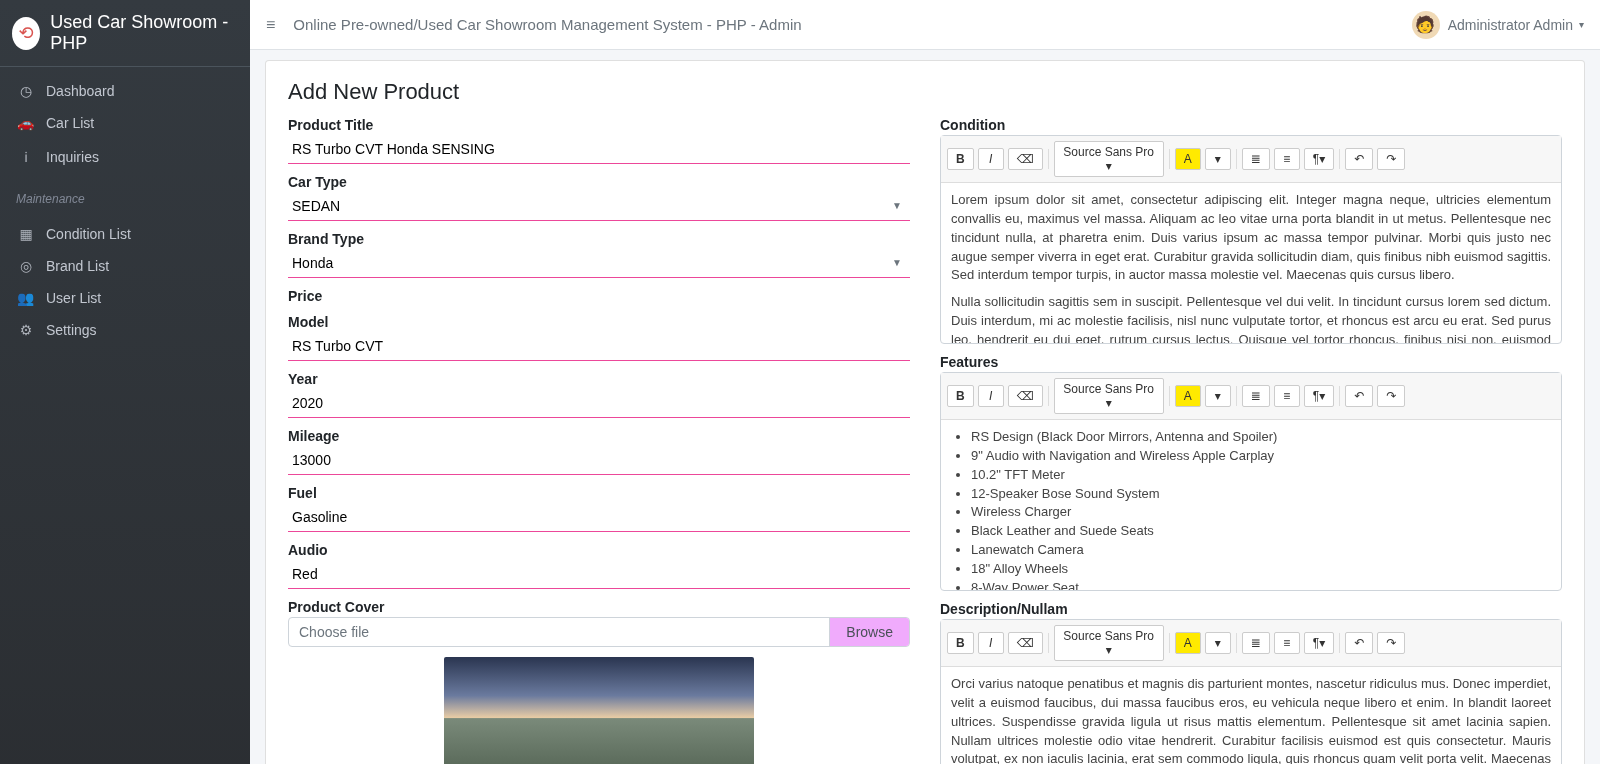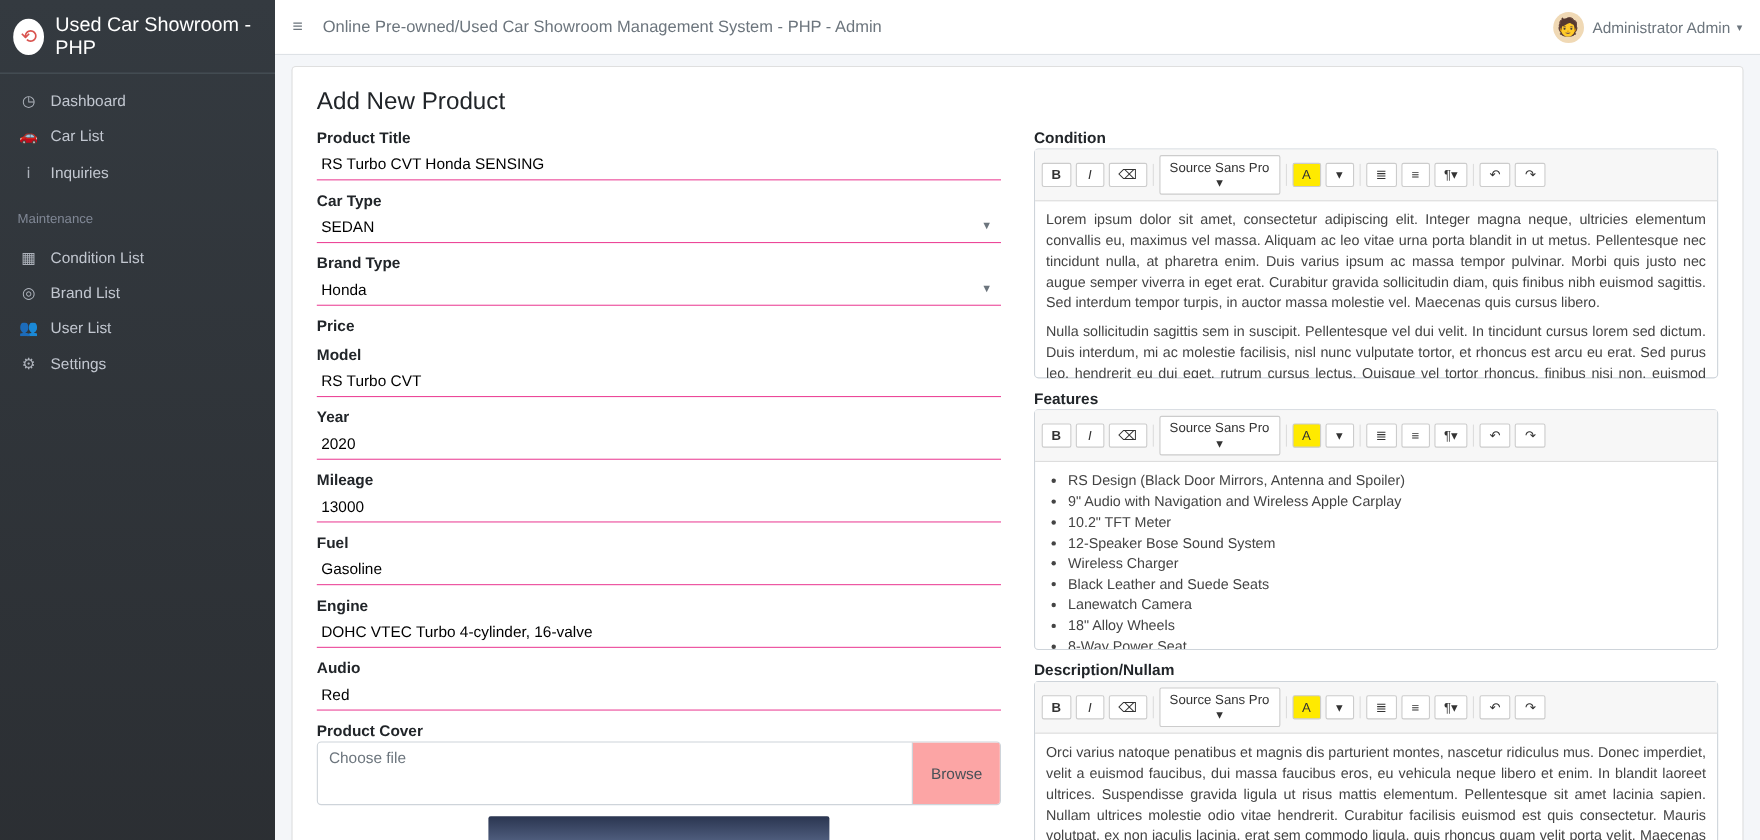--- a/index.html
+++ b/index.html
@@ -5,21 +5,21 @@
   * { box-sizing: border-box; margin: 0; padding: 0; }
   body { font-family: "Source Sans Pro", "Helvetica Neue", Arial, sans-serif; font-size: 14px; color: #333; background: #f4f6f9; }
   .wrapper { display: flex; min-height: 100vh; }
   
   .sidebar { width: 250px; background: linear-gradient(180deg, #343a40 0%, #2a2d31 100%); color: #c2c7d0; flex-shrink: 0; }
   .brand { display: flex; align-items: center; padding: 12px 12px; border-bottom: 1px solid #4b545c; color: #fff; }
   .brand-logo { width: 33px; height: 33px; border-radius: 50%; background: #fff; color: #d9534f; display:flex;align-items:center;justify-content:center;margin-right:10px;font-size:18px;}
   .brand-text { font-size: 18px; font-weight: 300; }
   .nav { list-style: none; padding: 8px 0; }
   .nav li { padding: 8px 16px; display: flex; align-items: center; cursor: pointer; color: #c2c7d0; }
-  .nav-header { padding: 10px 16px 4px; font-size: 12px; color: #818896; text-transform: none; }
+  .nav-header { padding: 10px 16px 4px; font-size: 12px; color: #818896; text-transform: none; font-style: italic; }
   .nav-icon { width: 20px; margin-right: 10px; text-align:center; font-size:14px; opacity:.85;}
   
   .main { flex: 1; display: flex; flex-direction: column; min-width:0;}
   .topbar { background: #fff; border-bottom: 1px solid #dee2e6; display: flex; align-items: center; padding: 8px 16px; height:50px;}
   .topbar .bars { font-size: 16px; margin-right: 18px; color:#6c757d; cursor:pointer;}
   .topbar .title { color: #6c757d; font-size: 15px; }
   .topbar .spacer { flex: 1; }
   .topbar .user { display:flex;align-items:center;color:#6c757d;cursor:pointer;}
   .topbar .avatar { width:28px;height:28px;border-radius:50%;background:#f0d9b5;margin-right:8px;display:flex;align-items:center;justify-content:center;font-size:16px;}
   .topbar .caret{margin-left:6px;font-size:10px;}
@@ -34,21 +34,21 @@
   .label { font-weight: 700; font-size: 14px; color: #212529; margin-bottom: 2px; display:block;}
   .input, .select {
     width: 100%; border: none; border-bottom: 1px solid #ec4899; padding: 6px 4px; font-size: 14px; background: transparent;
   }
   .input.right { text-align: right; }
   .select { appearance:none; position:relative;}
   .select-wrap{position:relative;}
   .select-wrap::after{content:"▼";position:absolute;right:8px;top:8px;font-size:10px;color:#6c757d;pointer-events:none;}
   .file-row { display:flex; border:1px solid #ced4da; border-radius:4px; overflow:hidden;}
   .file-label { flex:1; padding:6px 10px; color:#6c757d; font-size:14px;}
-  .file-btn { background:#fca5a5; border-left:1px solid #ced4da; padding:20px 16px; font-size:14px; cursor:pointer; color:#495057;}
+  .file-btn { background:#f0abfc; border-left:1px solid #ced4da; padding:6px 16px; font-size:14px; cursor:pointer; color:#495057;}
   .img-preview { display:flex; justify-content:center; margin-top:10px; }
   .img-preview .car {
     width: 310px; height: 110px; border-radius:2px; position:relative; overflow:hidden;
     background: linear-gradient(180deg,#2a3550 0%, #6a7a9e 35%, #e7cba5 55%, #7a8a7a 56%, #5a6a5a 100%);
   }
   
   .editor { border:1px solid #ced4da; border-radius:4px; margin-bottom:10px; background:#fff;}
   .toolbar { display:flex; align-items:center; background:#f7f7f7; border-bottom:1px solid #ddd; padding:3px 4px; flex-wrap:wrap;}
   .tbtn { border:1px solid #ccc; background:#fff; padding:3px 8px; margin:2px; font-size:12px; cursor:pointer; border-radius:2px; min-width:26px; text-align:center;}
   .tbtn.font { min-width:110px; text-align:left; display:flex; justify-content:space-between; align-items:center;flex-direction:column;}
@@ -151,24 +151,20 @@
               </div>
               <div class="form-group">
                 <span class="label">Mileage</span>
                 <input class="input" value="13000" style="">
               </div>
               <div class="form-group">
                 <span class="label">Fuel</span>
                 <input class="input" value="Gasoline" style="">
               </div>
               <div class="form-group">
-                <span class="label">Engine</span>
-                <input class="input" value="DOHC VTEC Turbo 4-cylinder, 16-valve" style="">
-              </div>
-              <div class="form-group">
                 <span class="label">Audio</span>
                 <input class="input" value="Red" style="">
               </div>
               <div class="form-group">
                 <span class="label">Product Cover</span>
                 <div class="file-row">
                   <span class="file-label">Choose file</span>
                   <span class="file-btn">Browse</span>
                 </div>
                 <div class="img-preview">

